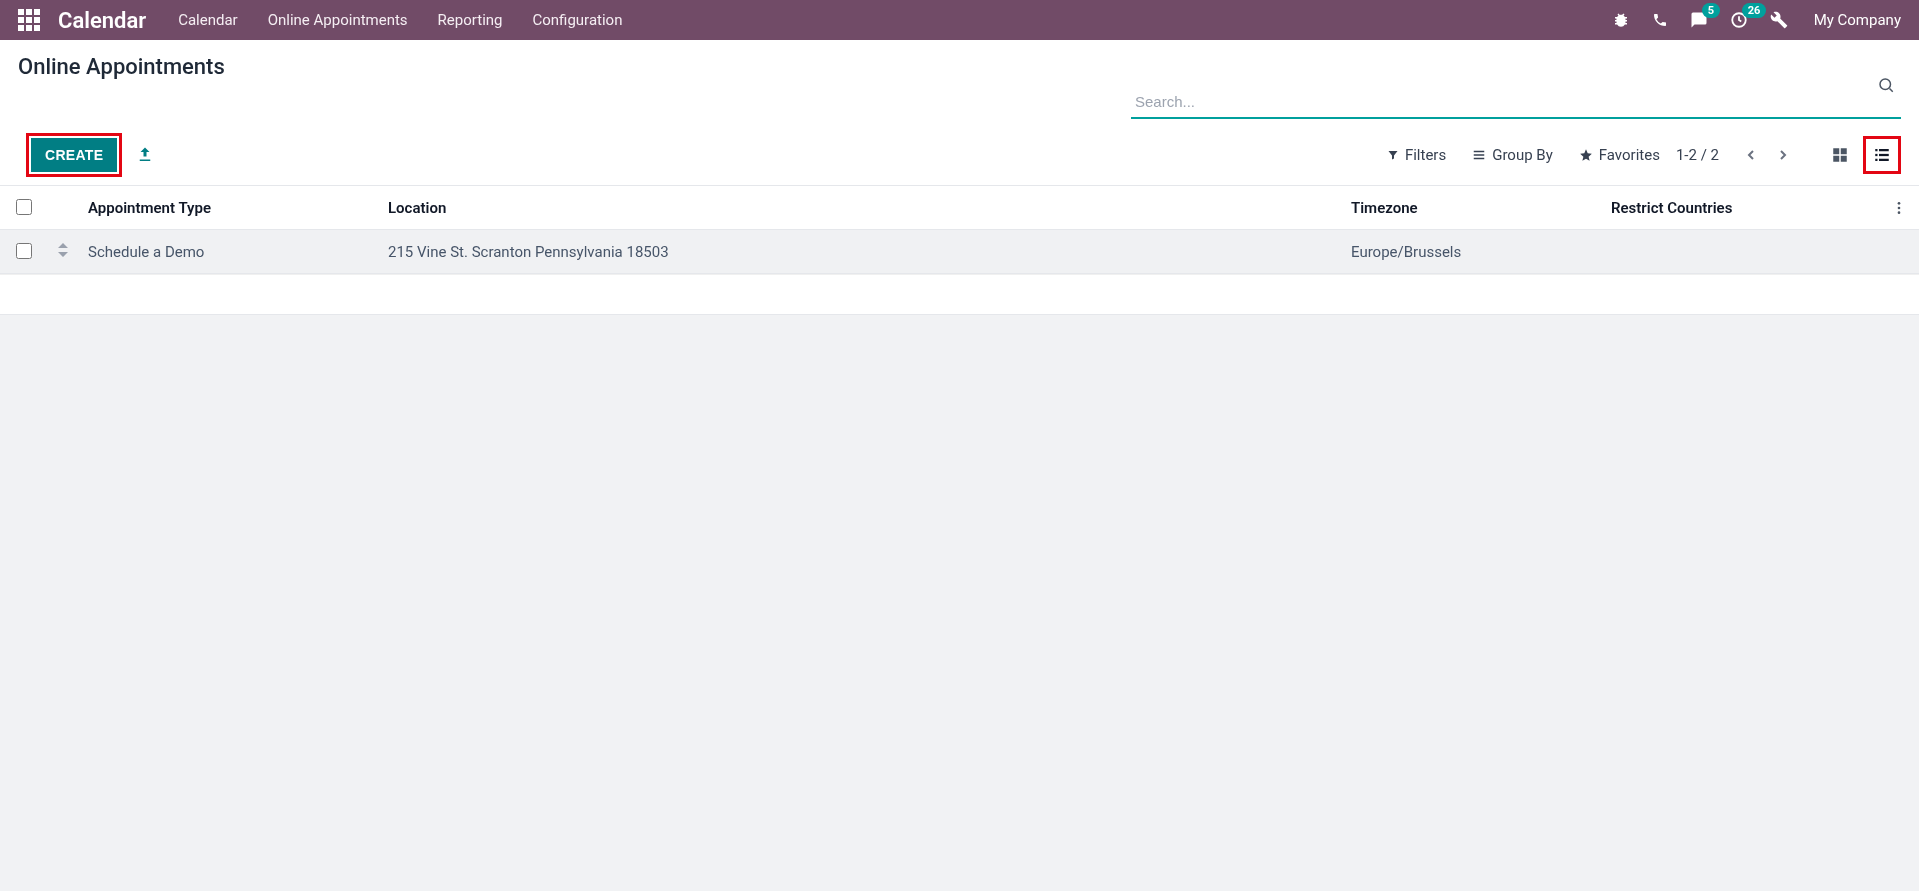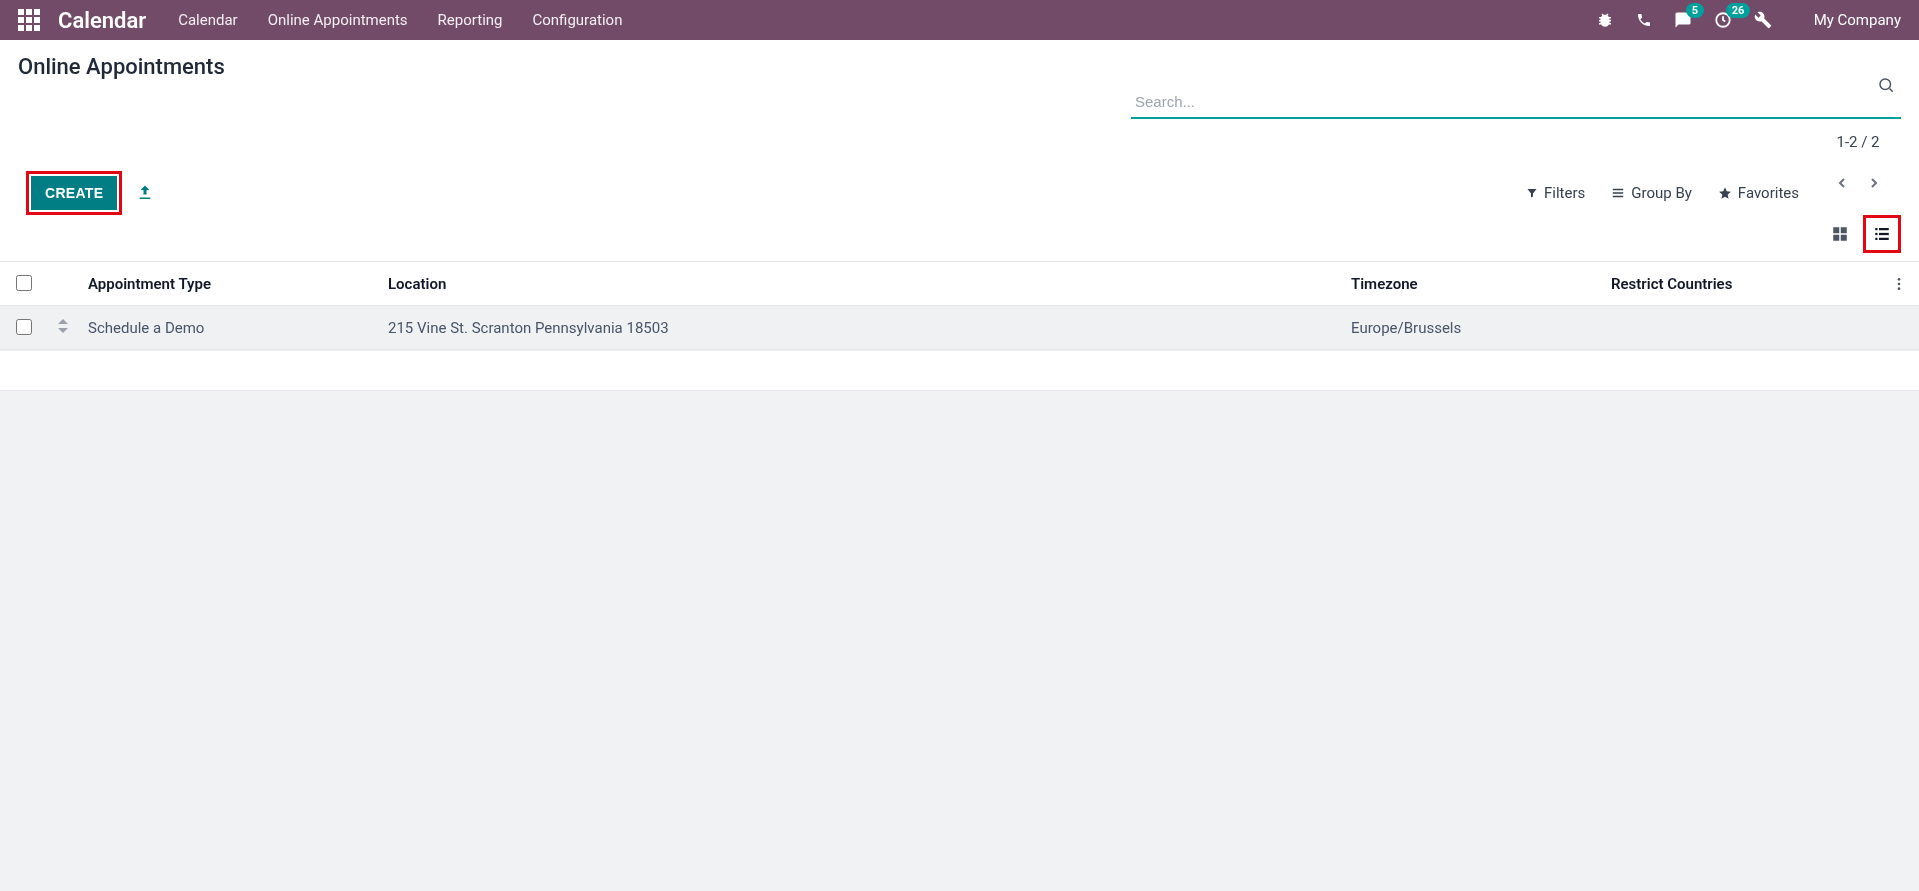--- a/index.html
+++ b/index.html
@@ -37,21 +37,21 @@
   .nav-links{display:flex;gap:30px;}
   .nav-link{color:#f5eef3;font-size:15px;cursor:pointer;}
   .nav-spacer{flex:1;}
   .nav-icons{display:flex;align-items:center;gap:22px;}
   .icon-wrap{position:relative;display:inline-flex;align-items:center;cursor:pointer;}
   .badge{
     position:absolute;top:-8px;left:12px;
     background:var(--teal);color:#fff;font-size:11px;font-weight:700;
     border-radius:10px;padding:1px 6px;min-width:18px;text-align:center;
   }
-  .company{font-size:15px;margin-left:20px;cursor:pointer;}
+  .company{font-size:15px;margin-left:4px;cursor:pointer;}
   .user{display:flex;align-items:center;gap:10px;margin-left:12px;cursor:pointer;}
   .avatar{width:28px;height:28px;border-radius:50%;background:radial-gradient(circle at 35% 30%, #f3d7b8 0 40%, #714b67 41% 100%);border:1px solid rgba(255,255,255,.4);}
   .user-label{font-size:15px;}
   svg{display:block;}
   
   .panel{
     background:#fff;
     border-bottom:1px solid var(--border);
     padding:14px 18px 8px 18px;
   }
@@ -74,21 +74,21 @@
   .highlight-box{border:3px solid var(--highlight);padding:2px;display:inline-flex;}
   .btn-create{
     background:var(--teal-dark);color:#fff;border:none;
     font-weight:700;font-size:14px;letter-spacing:.3px;
     padding:9px 14px;cursor:pointer;
   }
   .upload-btn{color:var(--teal-dark);cursor:pointer;display:inline-flex;}
   .panel-spacer{flex:1;}
   .filters{display:flex;align-items:center;gap:26px;color:#374151;font-size:15px;}
   .filter-btn{display:inline-flex;align-items:center;gap:6px;cursor:pointer;}
-  .pager-area{display:flex;align-items:center;gap:18px;margin-left:auto;flex-direction:column;}
+  .pager-area{display:flex;align-items:center;gap:18px;margin-left:auto;}
   .pager-text{font-size:15px;color:#374151;}
   .pager-nav{display:inline-flex;gap:4px;}
   .pager-arrow{width:28px;height:28px;display:inline-flex;align-items:center;justify-content:center;color:#6B7280;cursor:pointer;}
   .view-toggle{display:flex;align-items:center;gap:8px;margin-left:10px;}
   .view-btn{width:30px;height:30px;display:inline-flex;align-items:center;justify-content:center;color:#4B5563;cursor:pointer;border-radius:3px;}
   .view-btn.active{color:#111827;}
   .highlight-view{border:3px solid var(--highlight);padding:1px;display:inline-flex;}
   
   .table-wrap{background:#fff;border-bottom:1px solid var(--border);}
   table{width:100%;border-collapse:collapse;}

